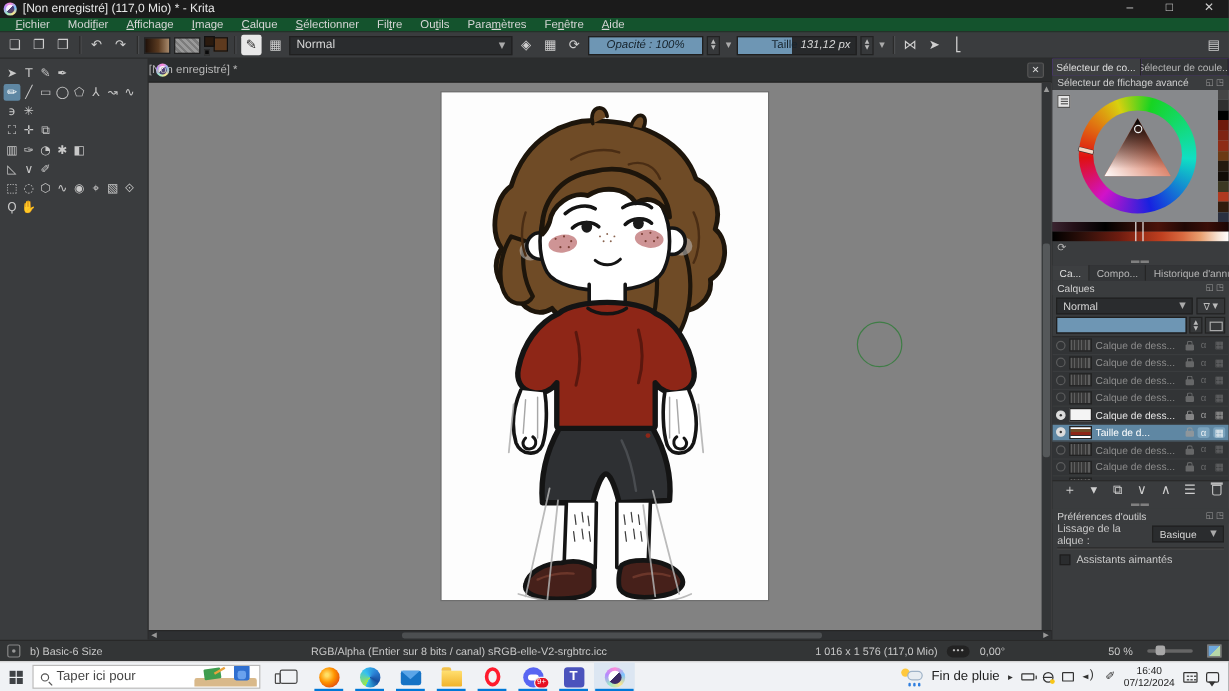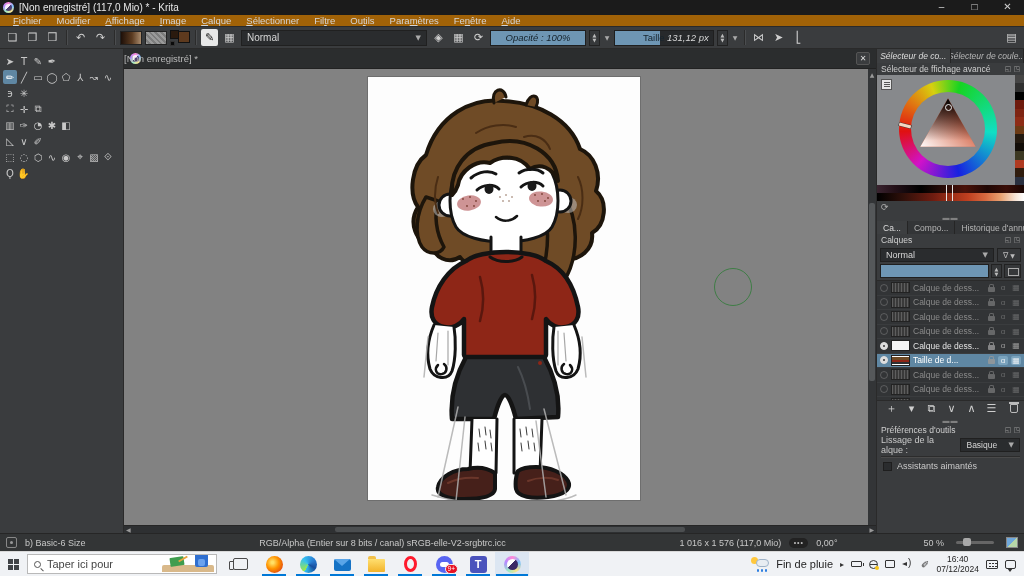--- a/index.html
+++ b/index.html
@@ -8,21 +8,21 @@
   .ig{font-family:"DejaVu Sans",sans-serif;}
 
   
   .titlebar{height:15px;background:#1b1b1b;display:flex;align-items:center;padding-left:3px;color:#e8e8e8;font-size:10px;}
   .kicon{width:11px;height:11px;border-radius:50%;background:conic-gradient(#ff8ad8,#7cc3ff,#fbe38a,#9be8c8,#b48aff,#ff8ad8);position:relative;flex:0 0 auto;}
   .kicon::after{content:"";position:absolute;left:2px;top:2px;width:7px;height:7px;border-radius:50%;background:linear-gradient(135deg,#fff 0 45%,#3b2a66 45% 100%);opacity:.85;}
   .titlebar .ttxt{margin-left:5px;white-space:nowrap;}
   .wctrl{margin-left:auto;display:flex;height:15px;}
   .wctrl span{width:33px;text-align:center;line-height:14px;color:#cfcfcf;font-size:10px;}
   
-  .menubar{height:12px;background:#a16207;border-bottom:1px solid #2a2a2a;display:flex;padding-left:6px;gap:1px;}
+  .menubar{height:12px;background:#14532d;border-bottom:1px solid #2a2a2a;display:flex;padding-left:6px;gap:1px;}
   .mitem{padding:0 7px;font-size:9.5px;color:#d6d6d6;line-height:12px;}
   .mitem u{text-decoration:underline;}
   
   .toolbar{height:22px;background:#3a3c3e;border-bottom:1px solid #2a2a2a;display:flex;align-items:center;padding:0 4px;gap:3px;}
   .tbtn{min-width:17px;height:17px;display:inline-flex;align-items:center;justify-content:center;color:#cfcfcf;font-size:11px;}
   .tbtn.lit{background:#e8e8e8;color:#222;border-radius:2px;}
   .vsep{width:1px;height:15px;background:#2b2b2b;box-shadow:1px 0 0 #4b4d4f;margin:0 2px;}
   .swatch{width:22px;height:14px;border:1px solid #222;}
   .sw-grad{background:linear-gradient(90deg,#1e1009,#5a3a20 55%,#a88a6c);}
   .sw-pat{background:repeating-linear-gradient(45deg,#9a9a9a 0 2px,#7c7c7c 2px 4px);}
@@ -57,21 +57,21 @@
   .page{position:absolute;left:244px;top:8px;width:272px;height:423px;background:#fdfdfd;box-shadow:0 0 0 1px #6e6e6e;}
   .brushcursor{position:absolute;left:590px;top:199px;width:38px;height:38px;border:1px solid #3f7d46;border-radius:50%;}
   .vscroll{position:absolute;right:0;top:0;bottom:0;width:8px;background:#333537;}
   .vscroll .vthumb{position:absolute;left:1px;right:1px;top:134px;height:178px;background:#55585a;border-radius:2px;}
   .vscroll .varr{position:absolute;left:0;right:0;top:2px;text-align:center;font-size:6px;color:#999;}
   .hscroll{height:8px;background:#2e3032;position:relative;border-top:1px solid #262626;}
   .hscroll .hthumb{position:absolute;top:1px;bottom:1px;left:211px;width:350px;background:#4c4f51;border-radius:2px;}
   .hscroll .harr{position:absolute;top:0;font-size:6px;color:#999;line-height:8px;}
   
   .dock{width:148px;background:#3a3c3e;border-left:1px solid #2a2a2a;display:flex;flex-direction:column;font-size:9px;}
-  .dtabs{display:flex;background:#6d28d9;height:14px;font-style:italic;}
+  .dtabs{display:flex;background:#6d28d9;height:14px;}
   .dtab{flex:1;display:flex;align-items:center;justify-content:center;border-right:1px solid #252525;color:#b5b5b5;background:#333537;white-space:nowrap;overflow:hidden;font-size:8.5px;}
   .dtab.on{background:#3d3f41;color:#ddd;}
   .dhead{height:12px;display:flex;align-items:center;padding:0 4px;color:#cfcfcf;font-size:8.5px;background:#3a3c3e;}
   .dhead .hic{margin-left:auto;display:flex;gap:2px;color:#9a9a9a;font-size:7px;}
   .wheelarea{height:110px;background:#87898c;position:relative;}
   .listic{position:absolute;left:4px;top:4px;width:11px;height:11px;border:1px solid #555;background:#e6e6e6;}
   .listic::after{content:"";position:absolute;left:2px;top:2px;width:6px;height:1px;background:#555;box-shadow:0 2px 0 #555,0 4px 0 #555;}
   .wheel{position:absolute;left:22px;top:5px;width:98px;height:98px;border-radius:50%;background:conic-gradient(from 15deg,#17d421,#10dfc4 22%,#1722e0 42%,#d112c9 57%,#e01111 70%,#e07911 81%,#d8d00f 90%,#17d421);}
   .wheel::after{content:"";position:absolute;inset:12px;border-radius:50%;background:#87898c;}
   .ringmark{position:absolute;left:22px;top:49px;width:12px;height:3px;background:#f3d6c2;box-shadow:0 0 0 .5px #333;transform:rotate(14deg);z-index:2;}

